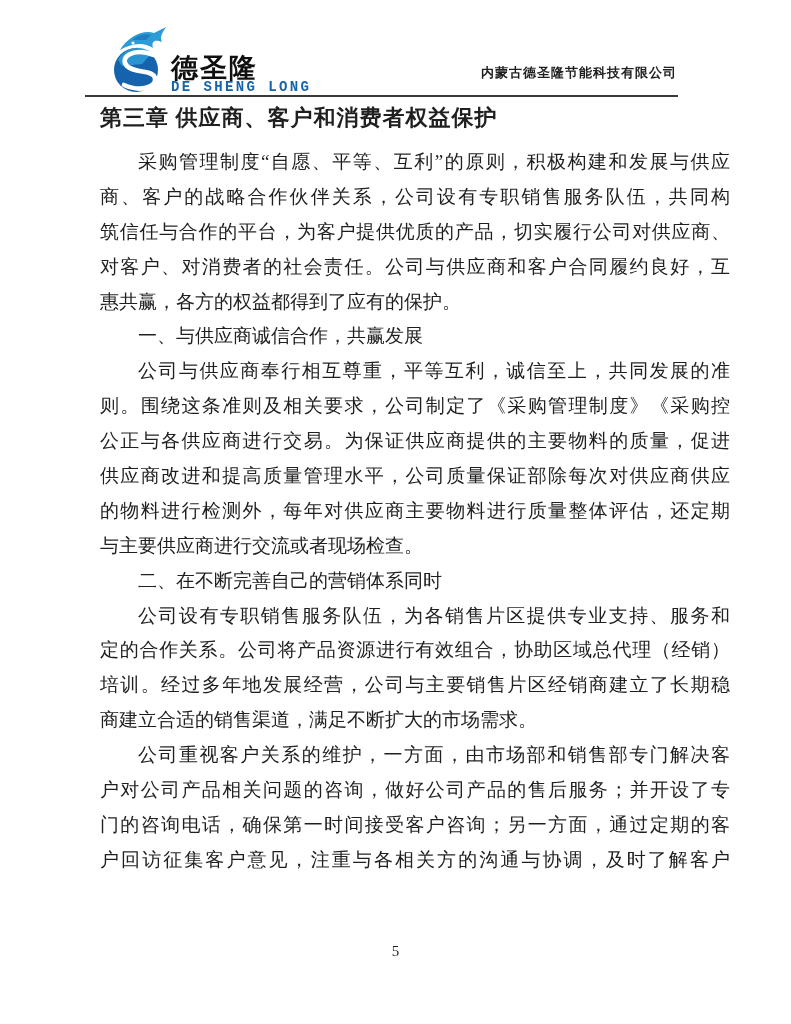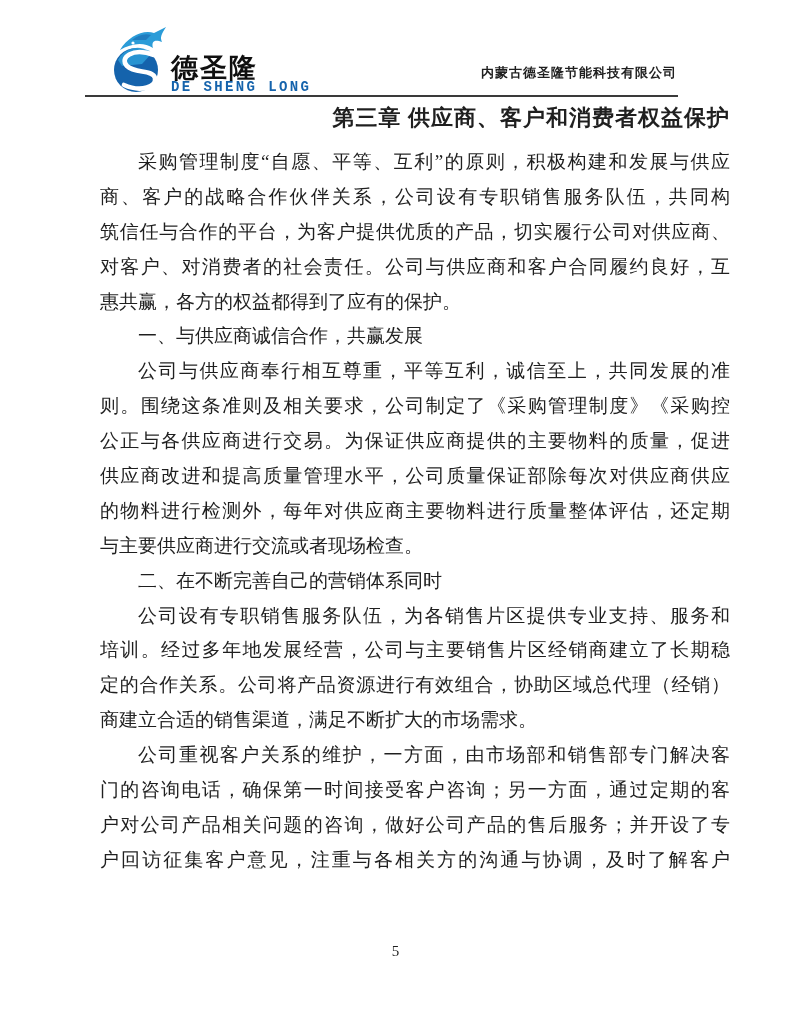--- a/index.html
+++ b/index.html
@@ -41,21 +41,21 @@
     white-space:nowrap;
   }
   .header-rule{
     position:absolute;left:85px;top:95px;
     width:593px;height:0;
     border-top:2.5px solid var(--rule);
   }
   
   .chapter-title{
     position:absolute;left:100px;top:100px;width:630px;
-    text-align:right;
+    text-align:left;
     font-size:22px;font-weight:bold;letter-spacing:1px;
     line-height:36px;
   }
   
   .doc-body{
     position:absolute;left:100px;top:145px;width:630px;
   }
   .line{
     height:34.9px;line-height:34.9px;
     font-size:19px;
@@ -113,26 +113,26 @@
       <p class="line end">惠共赢，各方的权益都得到了应有的保护。</p>
       <p class="line indent end">一、与供应商诚信合作，共赢发展</p>
       <p class="line indent">公司与供应商奉行相互尊重，平等互利，诚信至上，共同发展的准</p>
       <p class="line">则。围绕这条准则及相关要求，公司制定了《采购管理制度》《采购控</p>
       <p class="line">公正与各供应商进行交易。为保证供应商提供的主要物料的质量，促进</p>
       <p class="line">供应商改进和提高质量管理水平，公司质量保证部除每次对供应商供应</p>
       <p class="line">的物料进行检测外，每年对供应商主要物料进行质量整体评估，还定期</p>
       <p class="line end">与主要供应商进行交流或者现场检查。</p>
       <p class="line indent end">二、在不断完善自己的营销体系同时</p>
       <p class="line indent">公司设有专职销售服务队伍，为各销售片区提供专业支持、服务和</p>
+      <p class="line">定的合作关系。公司将产品资源进行有效组合，协助区域总代理（经销）</p>
       <p class="line">培训。经过多年地发展经营，公司与主要销售片区经销商建立了长期稳</p>
-      <p class="line">定的合作关系。公司将产品资源进行有效组合，协助区域总代理（经销）</p>
       <p class="line end">商建立合适的销售渠道，满足不断扩大的市场需求。</p>
       <p class="line indent">公司重视客户关系的维护，一方面，由市场部和销售部专门解决客</p>
+      <p class="line">户对公司产品相关问题的咨询，做好公司产品的售后服务；并开设了专</p>
       <p class="line">门的咨询电话，确保第一时间接受客户咨询；另一方面，通过定期的客</p>
-      <p class="line">户对公司产品相关问题的咨询，做好公司产品的售后服务；并开设了专</p>
       <p class="line">户回访征集客户意见，注重与各相关方的沟通与协调，及时了解客户</p>
     </div>
 
   <div class="page-footer">
     <span class="page-number">5</span>
   </div>
 
 </div>
 
 </body></html>

